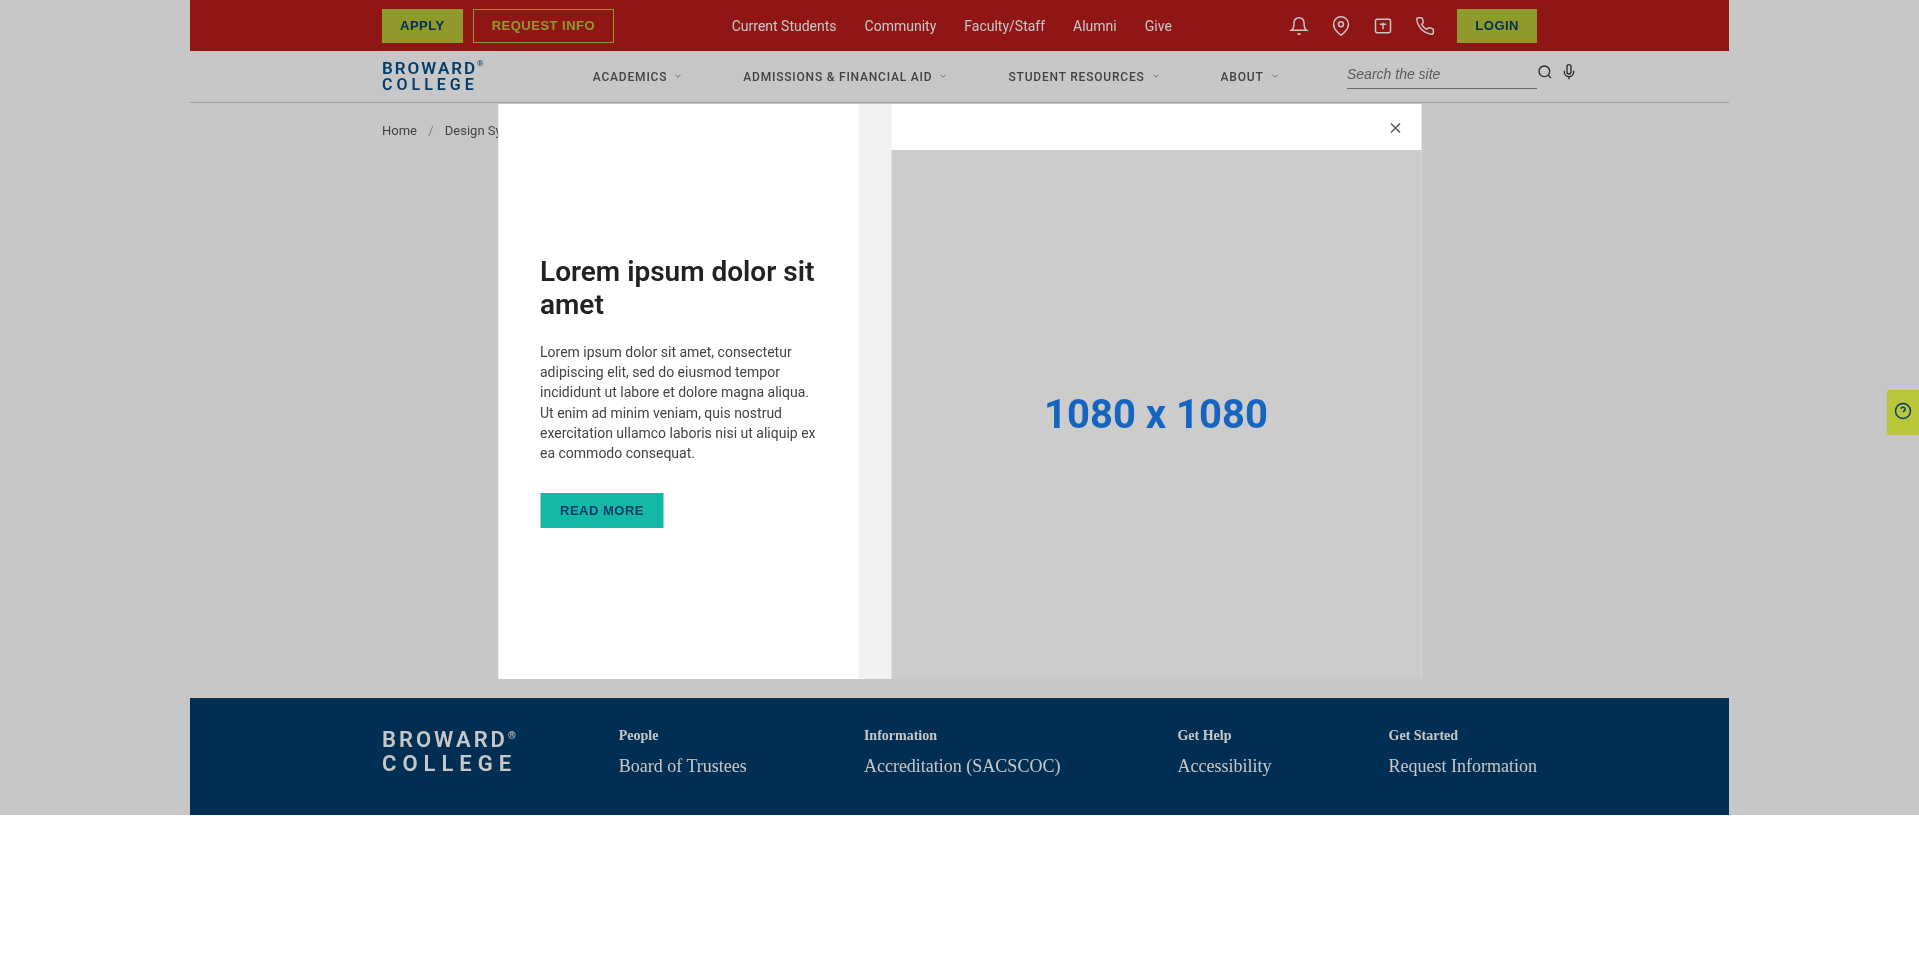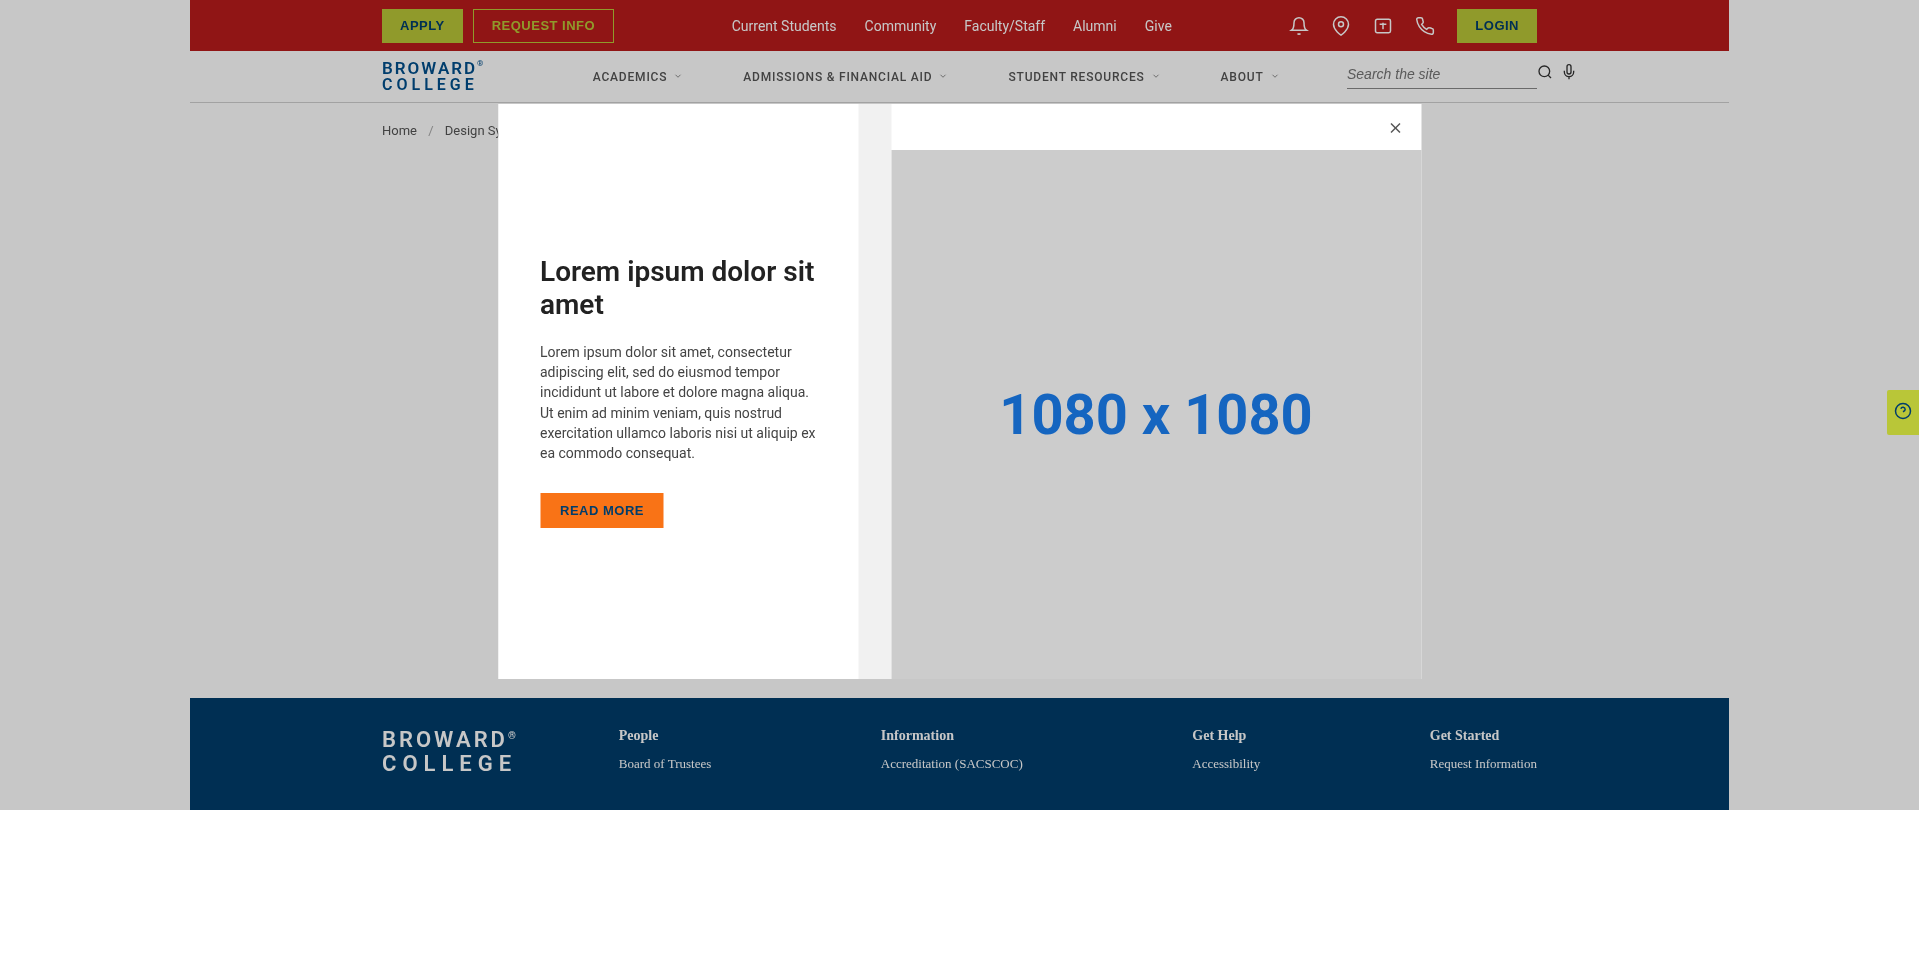--- a/index.html
+++ b/index.html
@@ -48,36 +48,36 @@
 .breadcrumb-sep { margin: 0 8px; color: #aaa; }
 
 
 .footer { background: #003d6b; color: #fff; padding: 30px 0; }
 .footer .inner-wrapper { display: flex; gap: 100px; align-items: flex-start; }
 .footer-logo { color: #fff; font-weight: 600; letter-spacing: 3px; font-size: 22px; line-height: 1.1; }
 .footer-logo-line2 { letter-spacing: 6px; font-size: 22px; }
 .footer-logo sup { font-size: 10px; }
 .footer-cols { display: flex; gap: 60px; flex: 1; justify-content: space-between; font-family: Liberation Serif, serif; }
 .footer-col h4 { font-size: 14px; font-weight: 700; margin-bottom: 12px; }
-.footer-col a { display: block; color: #fff; text-decoration: none; font-size: 13px; margin-bottom: 8px; }
+.footer-col a { display: block; color: #fff; text-decoration: none; font-size: 18px; margin-bottom: 8px; }
 
 
 .overlay { position: absolute; top: 0; left: 0; right: 0; bottom: 0; background: rgba(0,0,0,0.22); z-index: 50; }
 
 
 .modal { position: absolute; top: 104px; left: 50%; transform: translateX(-50%); width: 923px; height: 575px; background: #fff; z-index: 60; display: flex; }
 .modal-left { width: 360px; background: #fff; display: flex; flex-direction: column; justify-content: center; padding: 0 42px; }
 .modal-divider { width: 33px; background: #f1f1f1; }
 .modal-right { flex: 1; background: #cccccc; display: flex; align-items: center; justify-content: center; margin-top: 46px; }
 .modal-close { position: absolute; top: 14px; right: 14px; width: 24px; height: 24px; cursor: pointer; display: flex; align-items: center; justify-content: center; color: #555; }
 .modal-close svg { width: 18px; height: 18px; stroke: #555; stroke-width: 2; fill: none; }
 .modal-title { font-size: 28px; font-weight: 600; color: #222; line-height: 1.2; margin-bottom: 20px; }
 .modal-body { font-size: 14px; color: #444; line-height: 1.45; margin-bottom: 30px; }
-.modal-btn { background: #f97316; color: #003d6b; font-weight: 600; font-size: 13px; letter-spacing: 0.5px; padding: 10px 20px; border: none; cursor: pointer; align-self: flex-start; }
-.placeholder-text { font-size: 56px; font-weight: 700; color: #1565c0; }
+.modal-btn { background: #14b8a6; color: #003d6b; font-weight: 600; font-size: 13px; letter-spacing: 0.5px; padding: 10px 20px; border: none; cursor: pointer; align-self: flex-start; }
+.placeholder-text { font-size: 40px; font-weight: 700; color: #1565c0; }
 
 
 .help-tab { position: absolute; right: 0; top: 390px; width: 32px; height: 45px; background: #b9c638; display: flex; align-items: center; justify-content: center; z-index: 70; cursor: pointer; border-radius: 2px 0 0 2px; }
 .help-tab svg { width: 18px; height: 18px; stroke: #003d6b; fill: none; stroke-width: 2; }
 
 .main-content { min-height: 540px; }
 </style>
 </head>
 <body>
 

